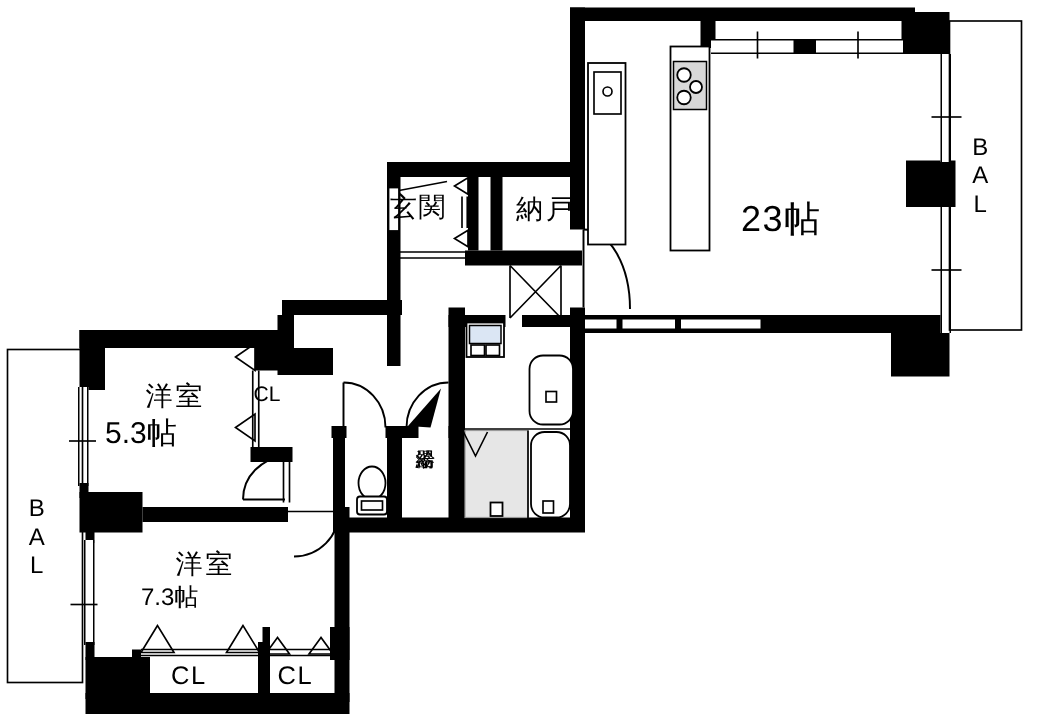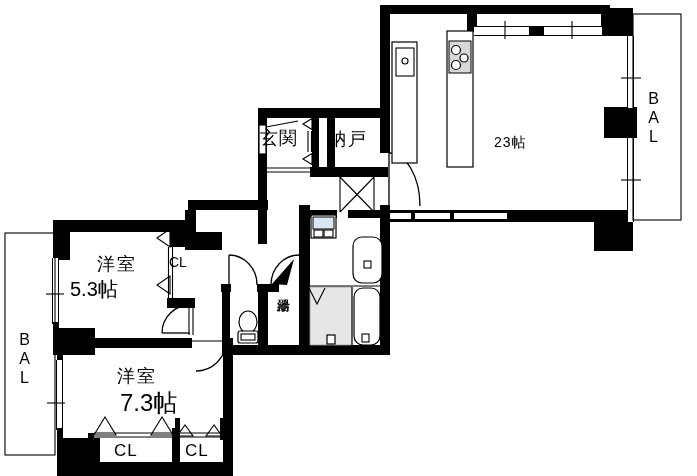--- a/index.html
+++ b/index.html
@@ -174,32 +174,32 @@
     </g>
     <g>
       <rect x="447" y="31" width="26" height="136" class="wht"></rect>
       <rect x="449" y="41" width="22" height="32" class="stove"></rect>
       <circle cx="456" cy="50" r="4.5" class="wht"></circle>
       <circle cx="464" cy="58" r="4" class="wht"></circle>
       <circle cx="456" cy="65" r="4.5" class="wht"></circle>
     </g>
   </svg>
 
-  <div class="lbl" style="left:494px;top:135px;font-size:14px;letter-spacing:1px">23帖</div>
+  <div class="lbl" style="left:494px;top:135px;font-size:24px;letter-spacing:1px">23帖</div>
 
   <div class="lbl vert" style="left:645px;top:90px;font-size:16px;letter-spacing:2px">BAL</div>
   <div class="lbl vert" style="left:16px;top:331px;font-size:16px;letter-spacing:2px">BAL</div>
 
   <div class="lbl" style="left:260px;top:129px;font-size:18px;letter-spacing:1px">玄関</div>
-  <div class="lbl" style="left:328px;top:130px;font-size:18px;letter-spacing:2px">納戸</div>
+  <div class="lbl" style="left:344px;top:130px;font-size:18px;letter-spacing:2px">納戸</div>
 
   <div class="lbl" style="left:97px;top:255px;font-size:18px;letter-spacing:2px">洋室</div>
   <div class="lbl" style="left:70px;top:279px;font-size:20px">5.3帖</div>
 
   <div class="lbl" style="left:117px;top:367px;font-size:18px;letter-spacing:2px">洋室</div>
-  <div class="lbl" style="left:120px;top:391px;font-size:24px">7.3帖</div>
+  <div class="lbl" style="left:94px;top:391px;font-size:16px">7.3帖</div>
 
   <div class="lbl" style="left:169px;top:255px;font-size:14px">CL</div>
   <div class="lbl" style="left:114px;top:442px;font-size:17px;letter-spacing:1px">CL</div>
   <div class="lbl" style="left:185px;top:442px;font-size:17px;letter-spacing:1px">CL</div>
 
   <div class="lbl vert" style="left:277px;top:289px;font-size:13px">給湯器</div>
 </div>
 
 </body></html>

